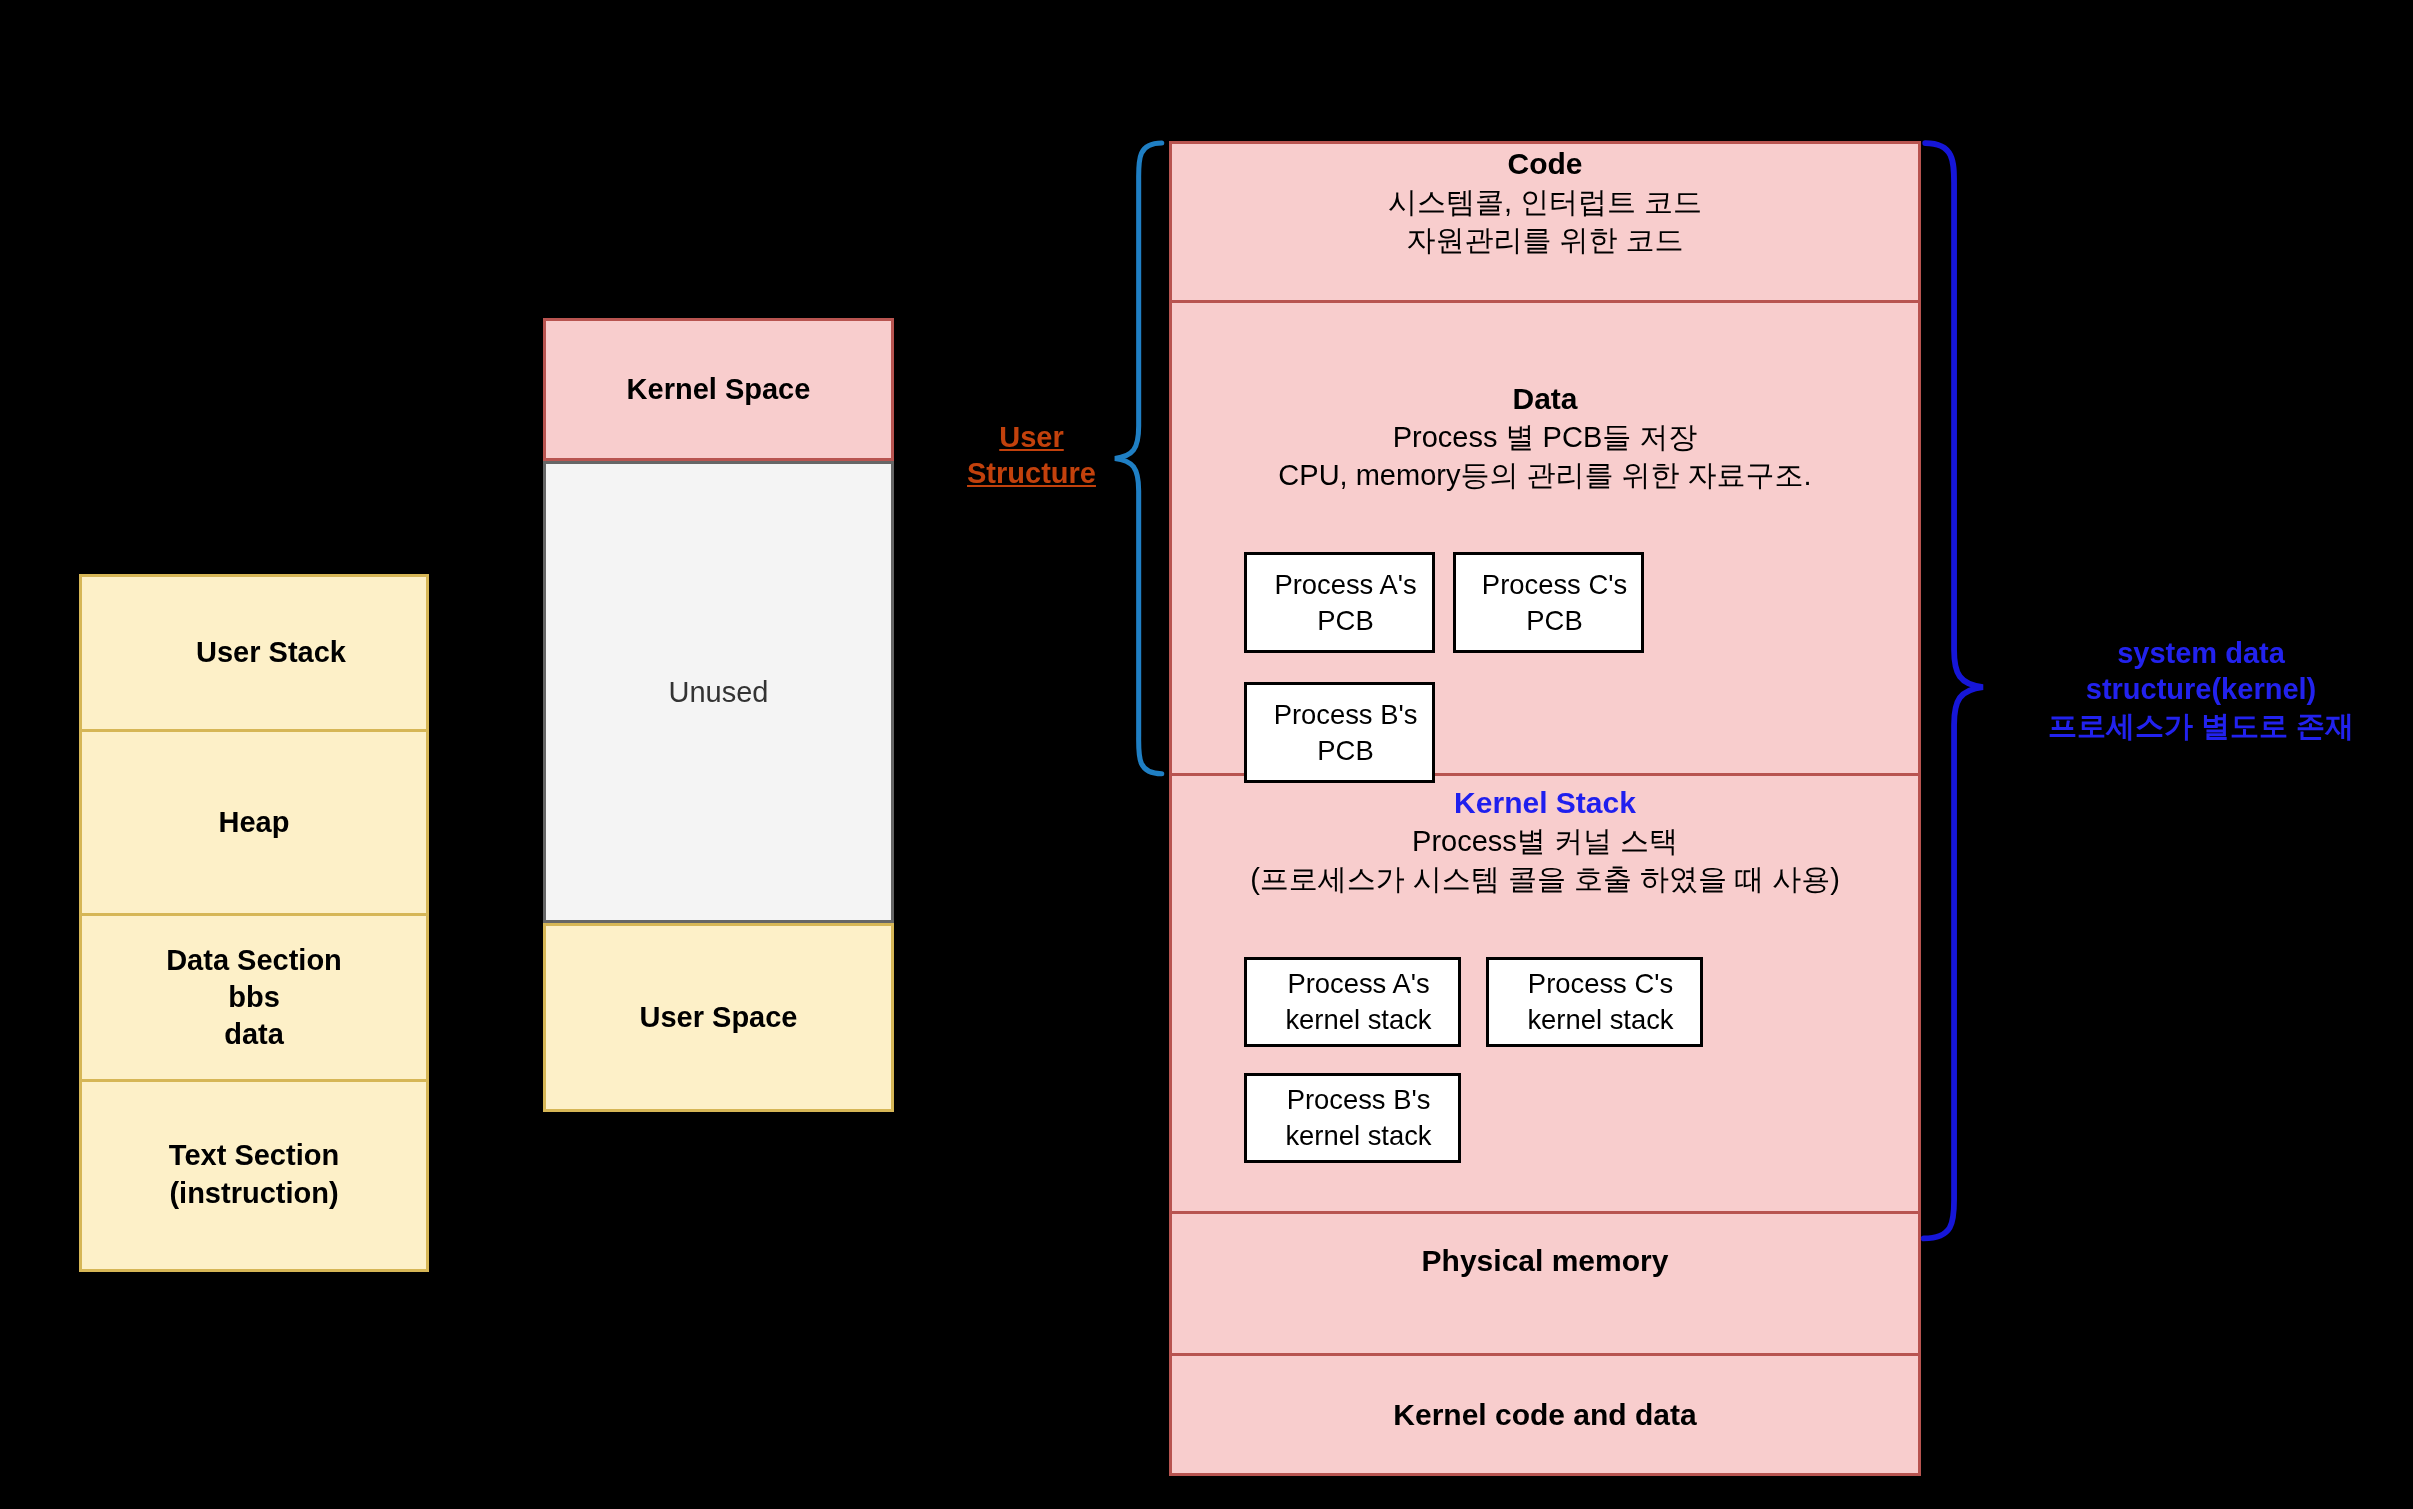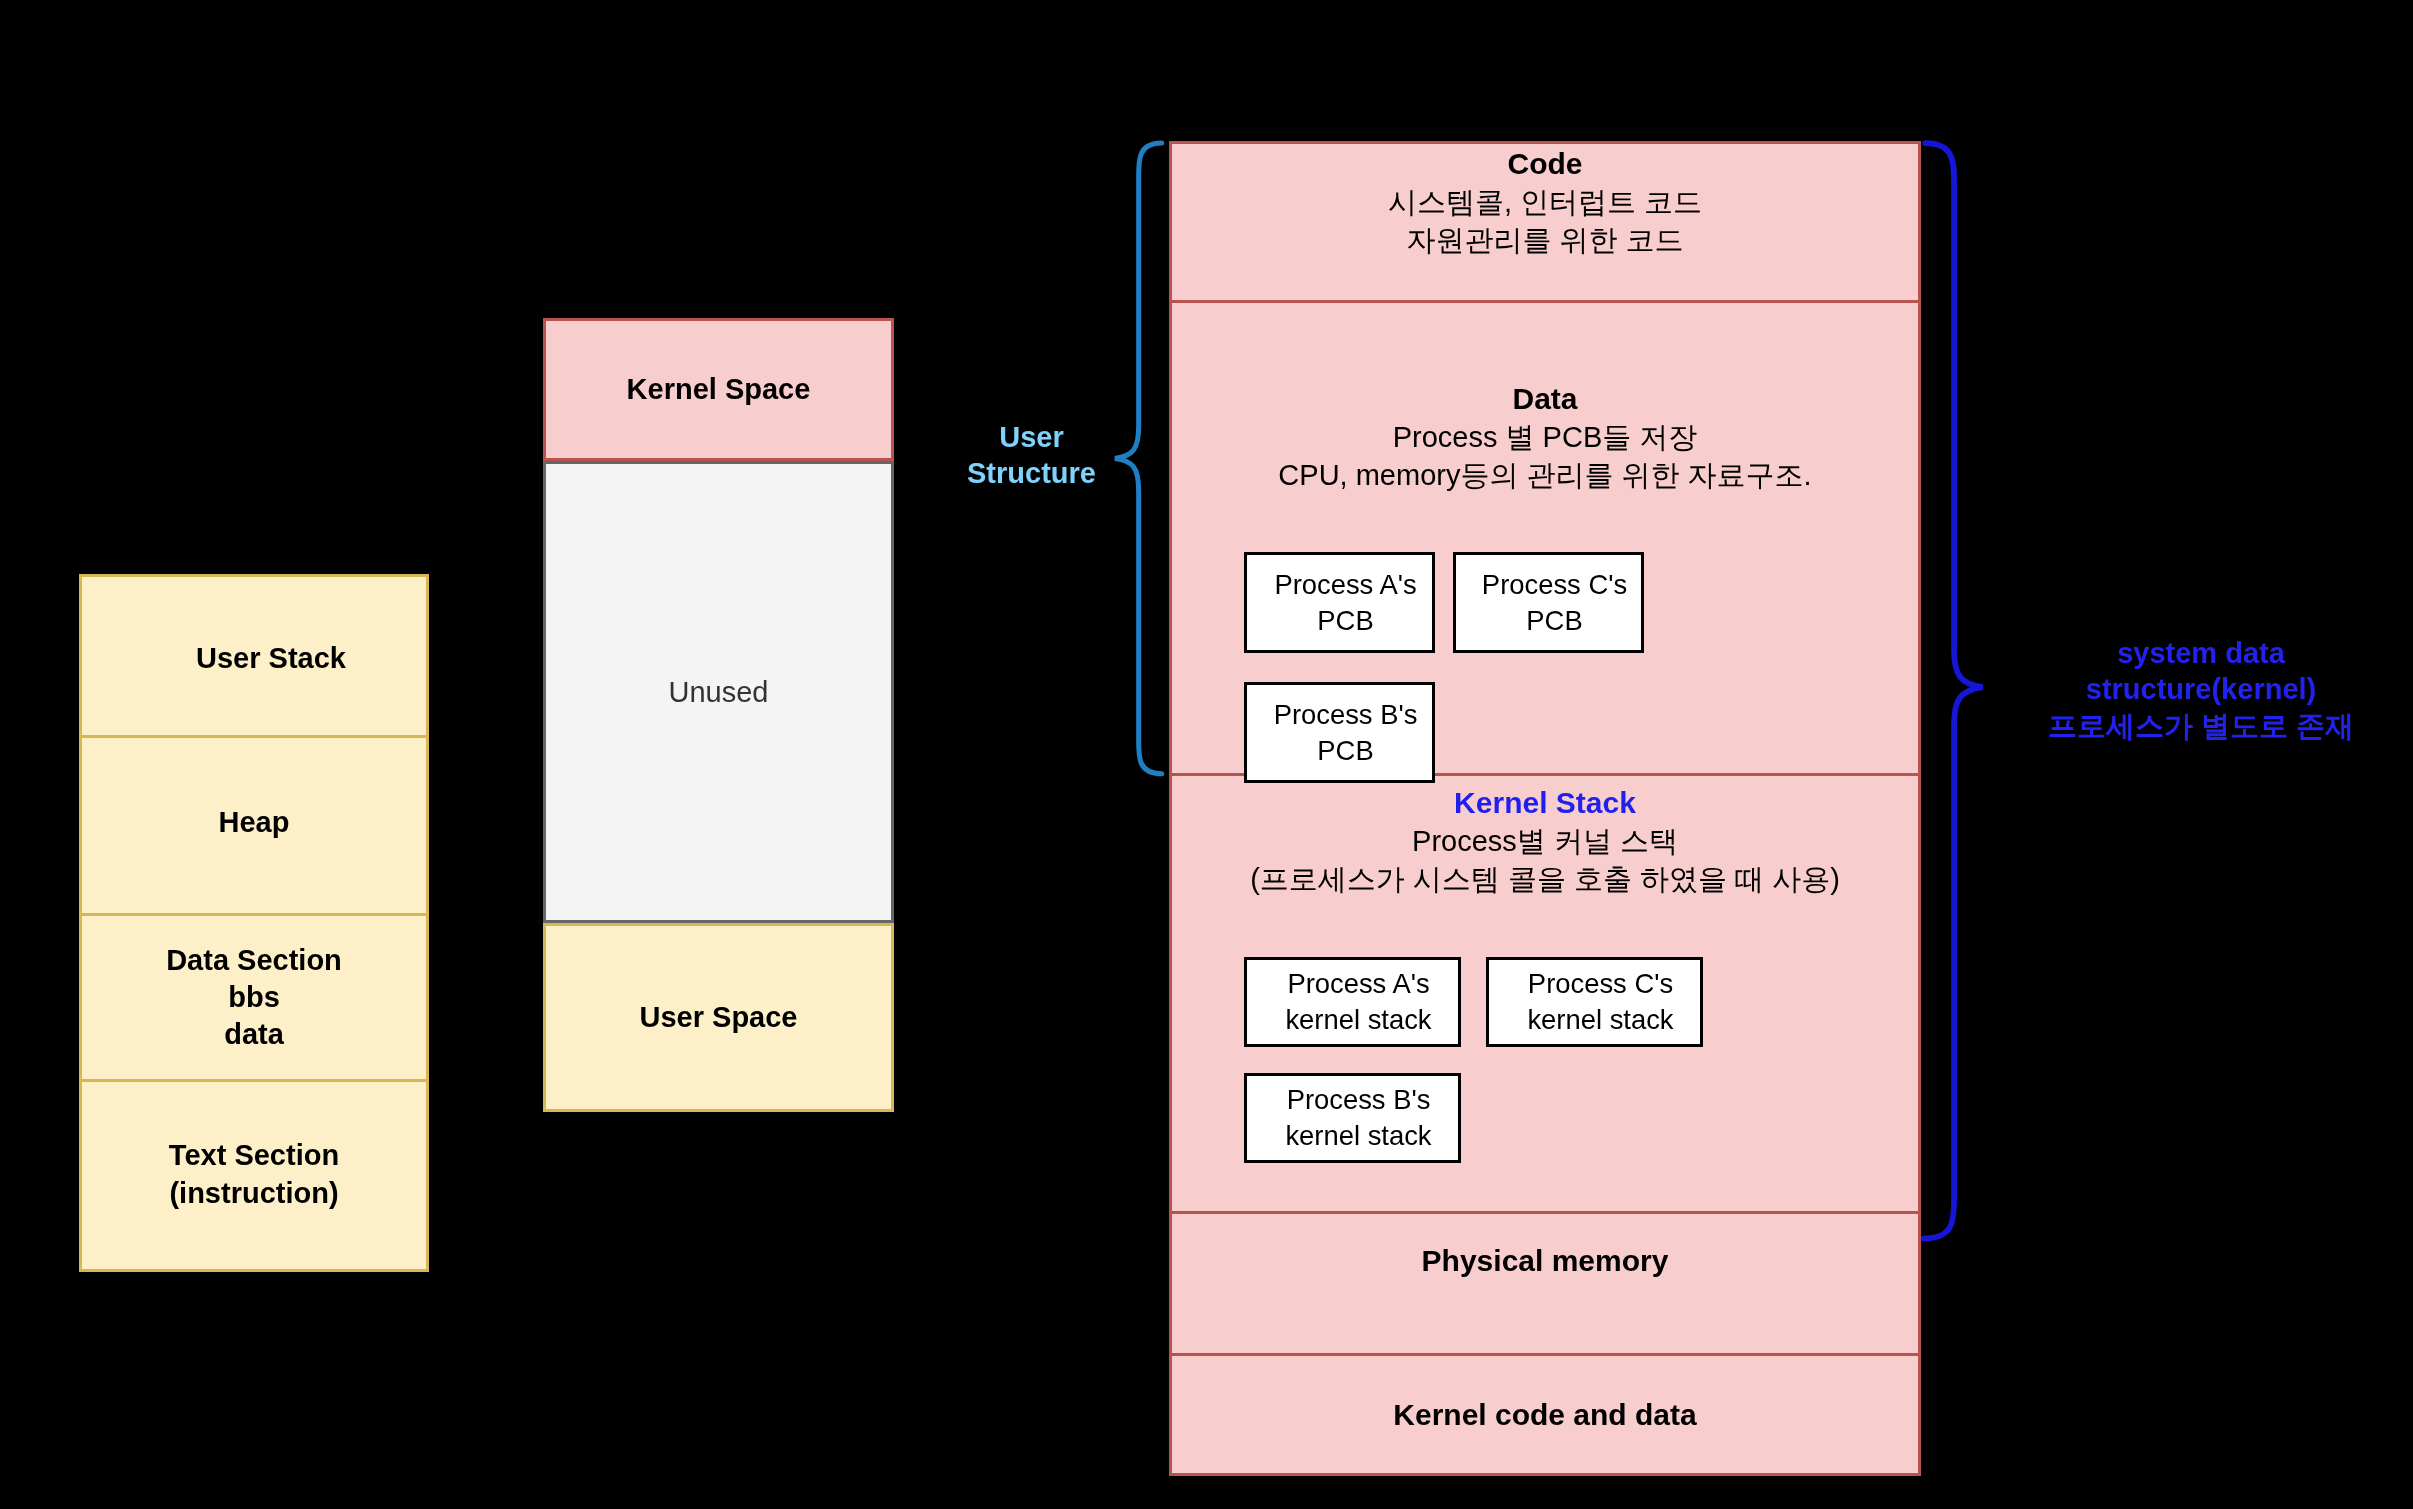--- a/index.html
+++ b/index.html
@@ -151,21 +151,22 @@
     position: absolute;
     text-align: center;
     font-weight: bold;
     line-height: 1.25;
   }
   #user-structure-label {
     left: 927px;
     top: 419px;
     width: 209px;
     font-size: 29px;
-    color: #7dd3fc;
+    color: #c2410c;
+    text-decoration: underline;
   }
   #system-data-label {
     left: 1999px;
     top: 635px;
     width: 404px;
     font-size: 29px;
     color: #2222EE;
   }
 
   svg.overlay {
@@ -176,21 +177,21 @@
     pointer-events: none;
   }
 </style>
 </head>
 <body>
 
 <div class="stage">
 
   <div id="user-space-column">
 
-    <div class="uac-row uac-div" style="top:6px; height:155px;padding-left:34px;">
+    <div class="uac-row uac-div" style="top:0px; height:155px;padding-left:34px;">
       <span>User Stack</span>
     </div>
 
     <div class="uac-row uac-div" style="top:155px; height:184px;">
       <span>Heap</span>
     </div>
 
     <div class="uac-row uac-div" style="top:339px; height:166px;">
       <span>Data Section</span>
       <span>bbs</span>

